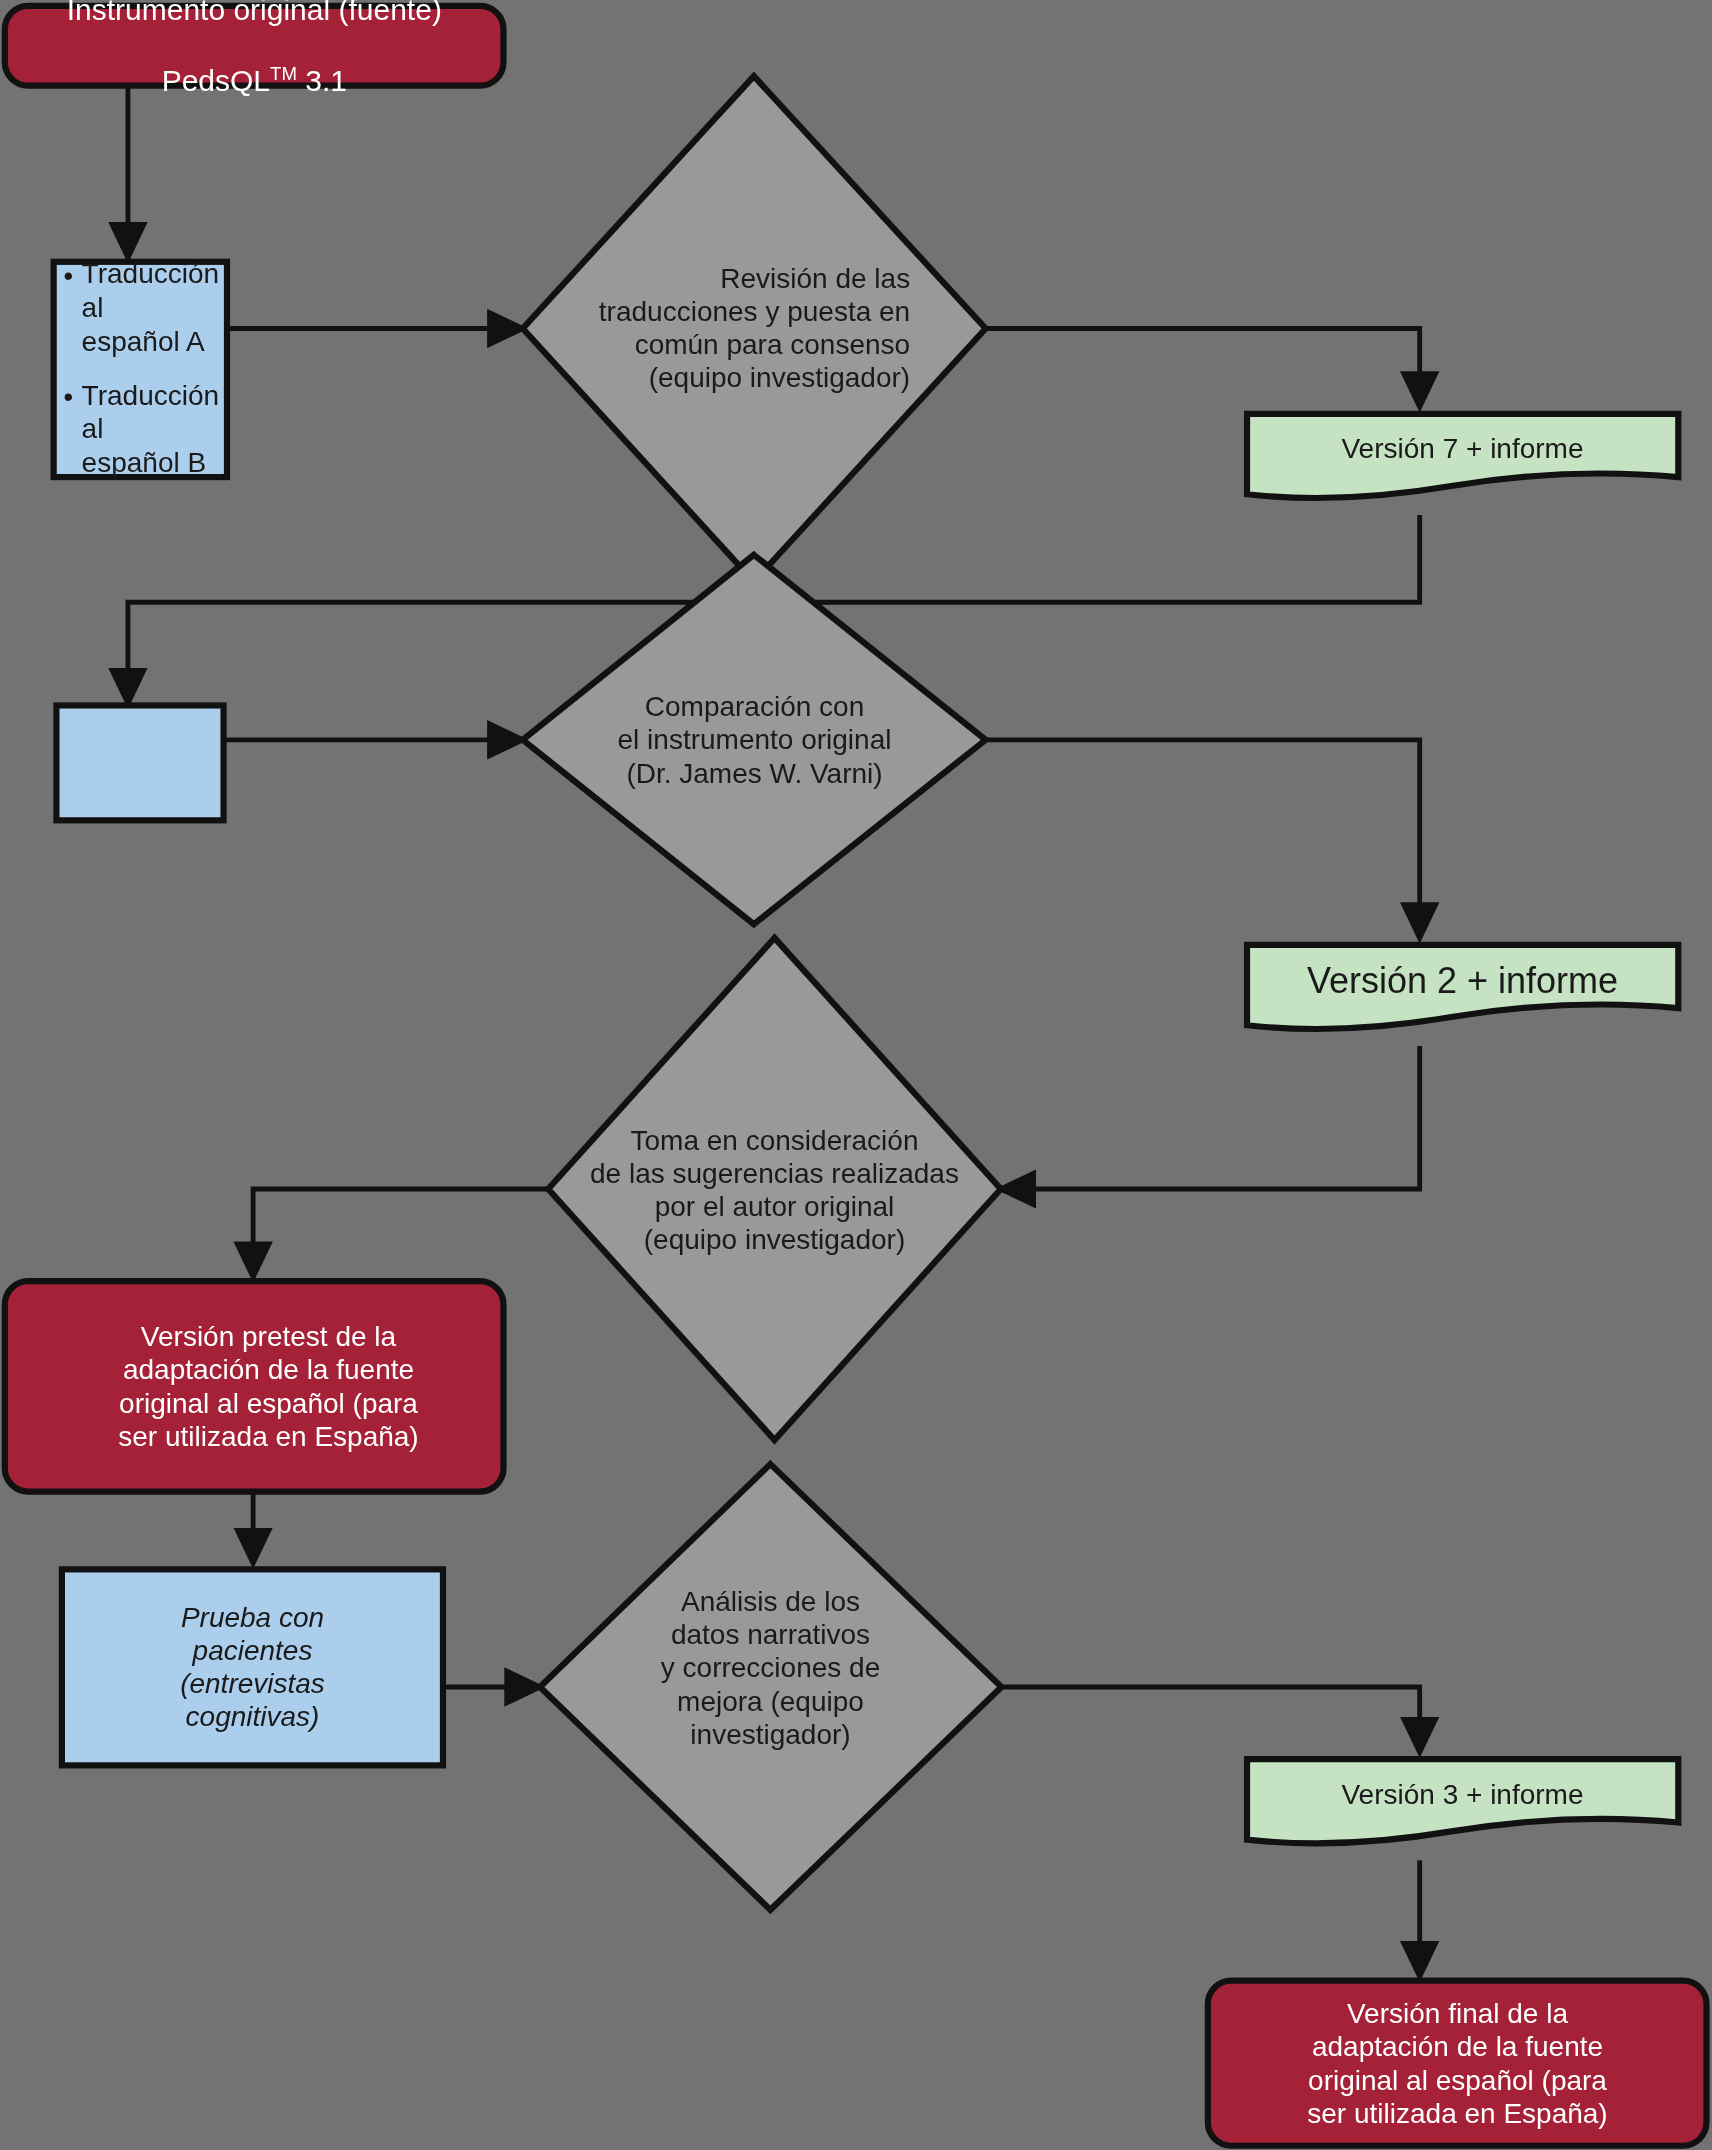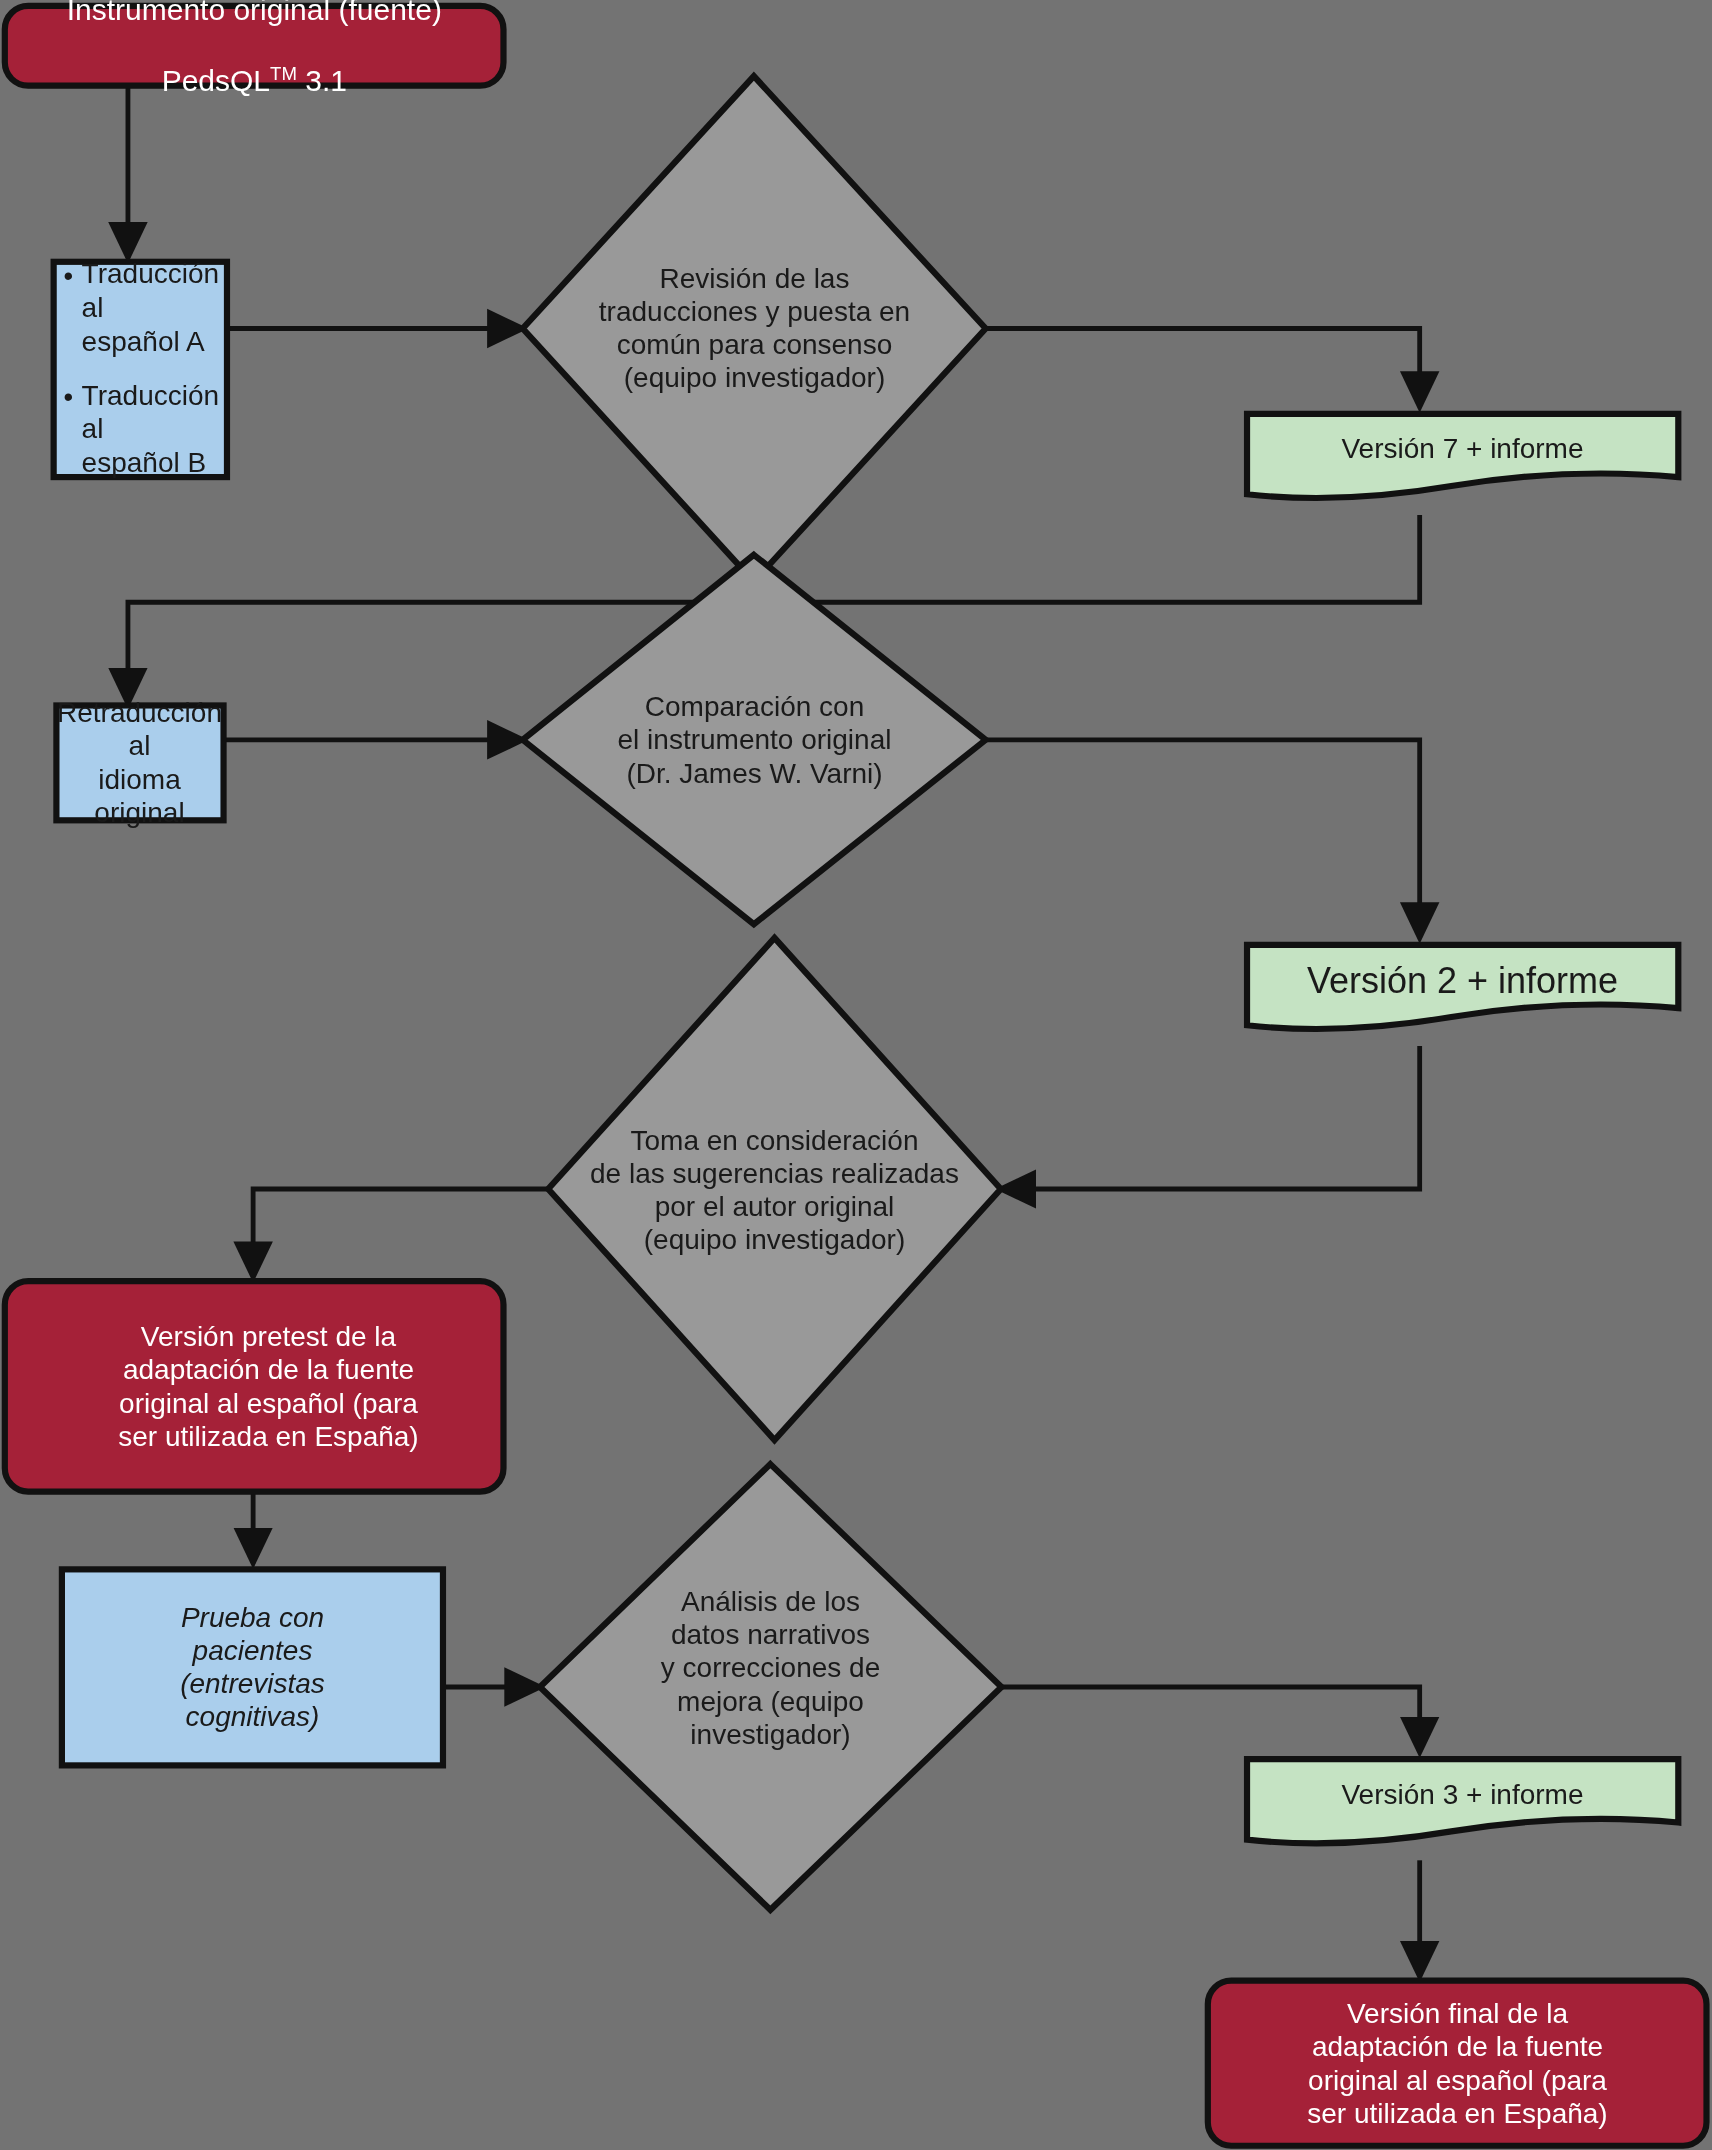--- a/index.html
+++ b/index.html
@@ -149,29 +149,27 @@
       <span class="bullet-text">Traducción al
 español A</span>
     </div>
     <div class="bullet-row">
       <span class="bullet-dot">•</span>
       <span class="bullet-text">Traducción al
 español B</span>
     </div>
   </div>
 
-  <div class="node-label label-dark" style="left:544px; top:206px; width:421px; height:244px; font-size:28px;">Revisión de las
+  <div class="node-label label-dark" style="left:544px; top:206px; width:421px; height:244px; font-size:28px;text-align:right;">Revisión de las
 traducciones y puesta en
 común para consenso
 (equipo investigador)</div>
 
   <div class="node-label label-dark" style="left:1247px; top:413px; width:431px; height:72px; font-size:28px;">Versión 7 + informe</div>
 
-  <div class="node-label label-dark" style="left:56px; top:705px; width:167px; height:115px; font-size:28px;">Retraducción al
-idioma original</div>
 
   <div class="node-label label-dark" style="left:544px; top:654px; width:421px; height:172px; font-size:28px;">Comparación con
 el instrumento original
 (Dr. James W. Varni)</div>
 
   <div class="node-label label-dark" style="left:1247px; top:945px; width:431px; height:72px; font-size:36px;">Versión 2 + informe</div>
 
   <div class="node-label label-dark" style="left:568px; top:1073px; width:413px; height:234px; font-size:28px;">Toma en consideración
 de las sugerencias realizadas
 por el autor original

